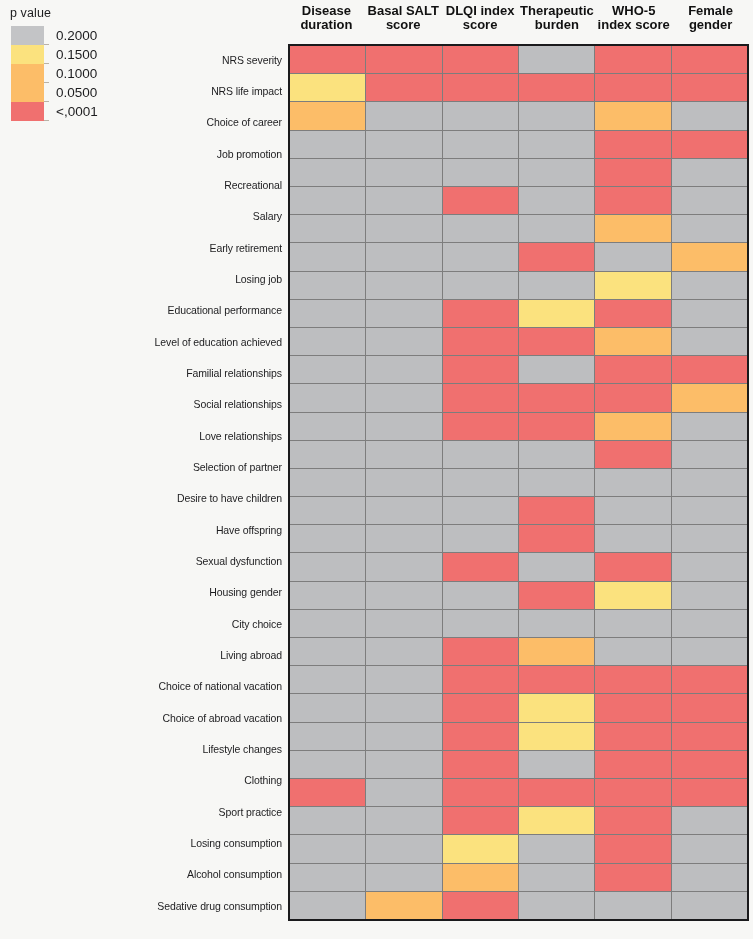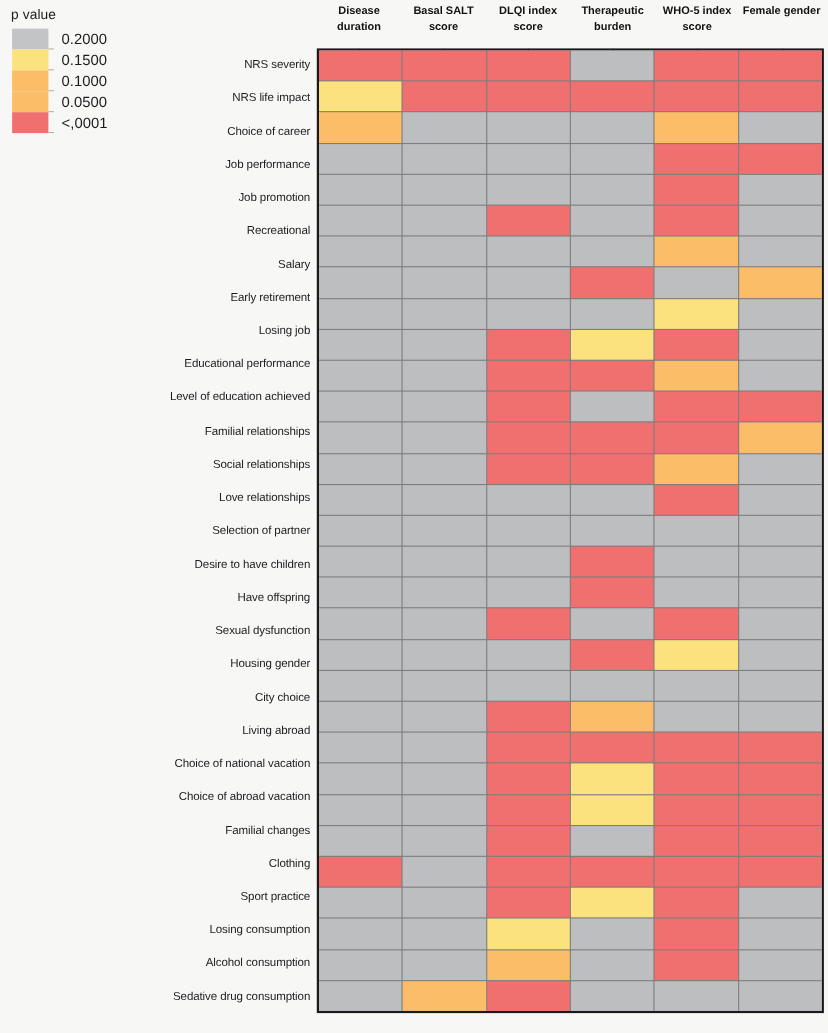--- a/index.html
+++ b/index.html
@@ -87,21 +87,21 @@
     position: absolute;
     left: 168px;
     top: 2px;
     width: 461px;
     height: 42px;
     display: flex;
   }
   .col-head {
     flex: 1 1 0;
     text-align: center;
-    font-size: 10px;
+    font-size: 13px;
     font-weight: bold;
     color: #111;
     line-height: 13.5px;
     padding-top: 2px;
     position: relative;
   }
   .col-head .tick {
     position: absolute;
     left: 50%;
     bottom: -9px;
@@ -189,41 +189,40 @@
         <div class="col-head">Basal SALT score<span class="tick"></span></div>
         <div class="col-head">DLQI index score<span class="tick"></span></div>
         <div class="col-head">Therapeutic burden<span class="tick"></span></div>
         <div class="col-head">WHO-5 index score<span class="tick"></span></div>
         <div class="col-head">Female gender<span class="tick"></span></div>
       </div>
     <div class="row-labels">
         <div class="row-label">NRS severity</div>
         <div class="row-label">NRS life impact</div>
         <div class="row-label">Choice of career</div>
-        <div class="row-label">Job performance</div>
         <div class="row-label">Job promotion</div>
         <div class="row-label">Recreational</div>
         <div class="row-label">Salary</div>
         <div class="row-label">Early retirement</div>
         <div class="row-label">Losing job</div>
         <div class="row-label">Educational performance</div>
         <div class="row-label">Level of education achieved</div>
         <div class="row-label">Familial relationships</div>
         <div class="row-label">Social relationships</div>
         <div class="row-label">Love relationships</div>
         <div class="row-label">Selection of partner</div>
         <div class="row-label">Desire to have children</div>
         <div class="row-label">Have offspring</div>
         <div class="row-label">Sexual dysfunction</div>
         <div class="row-label">Housing gender</div>
         <div class="row-label">City choice</div>
         <div class="row-label">Living abroad</div>
         <div class="row-label">Choice of national vacation</div>
         <div class="row-label">Choice of abroad vacation</div>
-        <div class="row-label">Familial changes</div>
+        <div class="row-label">Lifestyle changes</div>
         <div class="row-label">Clothing</div>
         <div class="row-label">Sport practice</div>
         <div class="row-label">Losing consumption</div>
         <div class="row-label">Alcohol consumption</div>
         <div class="row-label">Sedative drug consumption</div>
       </div>
     <div class="grid-wrap">
       <div class="grid">
           <div class="cell" title="NRS severity / Disease duration" style="background: rgb(240, 112, 111);"></div>
           <div class="cell" title="NRS severity / Basal SALT score" style="background: rgb(240, 112, 111);"></div>

